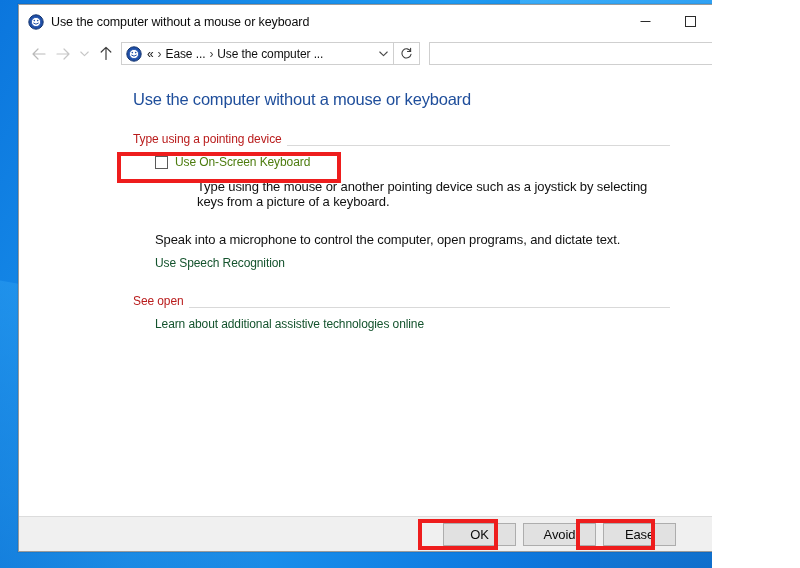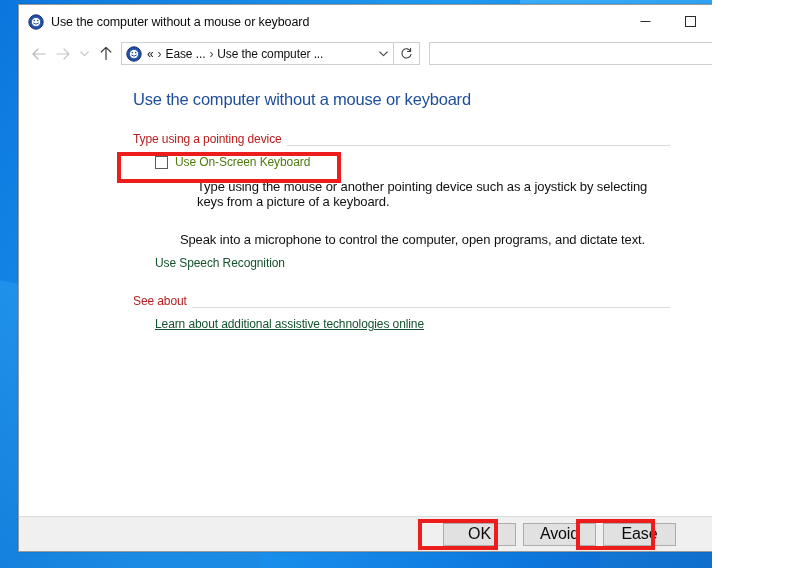--- a/index.html
+++ b/index.html
@@ -251,53 +251,53 @@
 
   .para {
     margin-top: 10px;
     margin-left: 64px;
     font-size: 13px;
     color: #111;
     line-height: 15px;
     max-width: 518px;
     letter-spacing: -0.1px;
   }
-  .para.tight { margin-top: 11px; text-align: center; }
+  .para.tight { margin-top: 11px; }
 
   .link {
     display: inline-block;
     margin-left: 22px;
     margin-top: 9px;
     font-size: 12px;
     color: #14532d;
     text-decoration: none;
     letter-spacing: -0.1px;
     cursor: pointer;
   }
-  .link.ul { text-decoration: underline; }
+  .link.ul { }
 
   
   .footer {
     flex: none;
     height: 35px;
     background: #f0f0f0;
     border-top: 1px solid #dcdcdc;
     display: flex;
     align-items: center;
     justify-content: flex-end;
     padding-right: 82px;
     box-sizing: border-box;
     position: relative;
   }
   .btn {
     width: 73px;
     height: 23px;
     background: #e1e1e1;
     border: 1px solid #adadad;
-    font-size: 16px;
+    font-size: 13px;
     font-family: "Liberation Sans", sans-serif;
     color: #0b0b0b;
     box-sizing: border-box;
     margin-left: 7px;
     letter-spacing: -0.1px;
     display: flex;
     align-items: center;
     justify-content: center;
     cursor: default;
   }
@@ -434,21 +434,21 @@
           <div class="para">Type using the mouse or another pointing device such as a joystick by selecting keys from a picture of a keyboard.</div>
         </div>
 
         <div class="group">
           <div class="para tight" style="margin-left:22px;">Speak into a microphone to control the computer, open programs, and dictate text.</div>
           <a class="link">Use Speech Recognition</a>
         </div>
 
         <div class="group">
           <div class="group-head">
-            <span>See about</span>
+            <span>See open</span>
             <span class="ghline"></span>
           </div>
           <a class="link ul">Learn about additional assistive technologies online</a>
         </div>
       </div>
     </div>
 
     <div class="footer">
       <div class="btn">OK</div>
       <div class="btn">Avoid</div>

